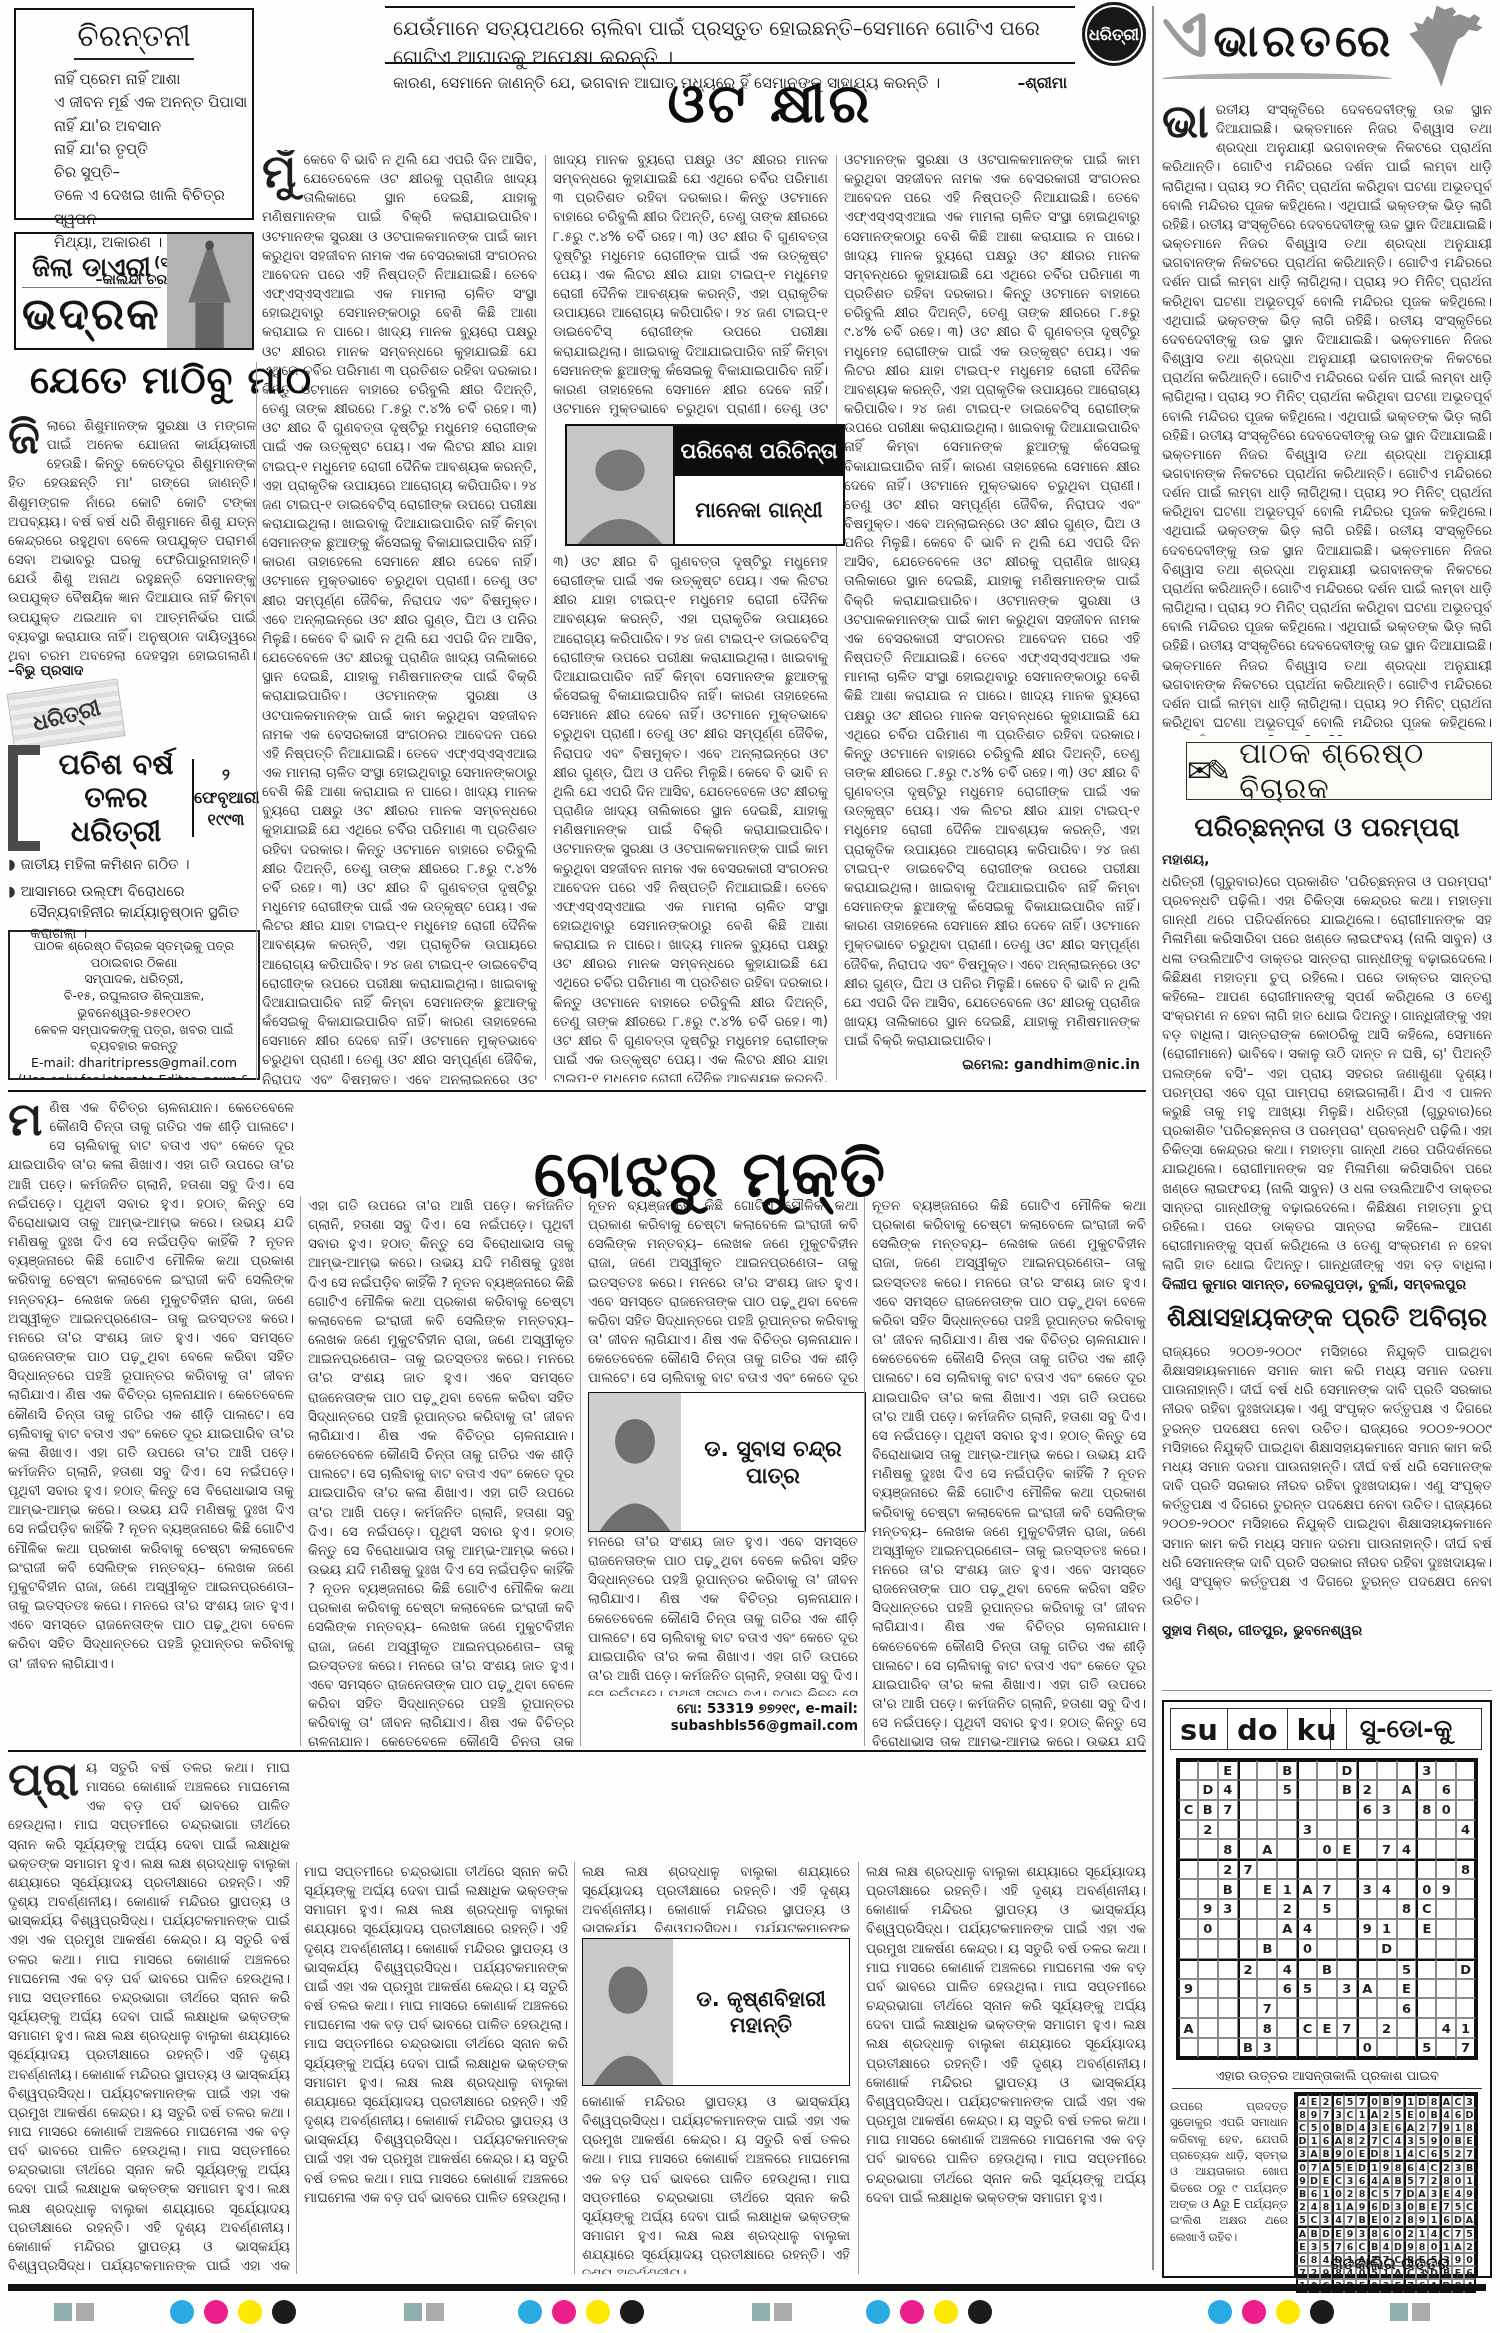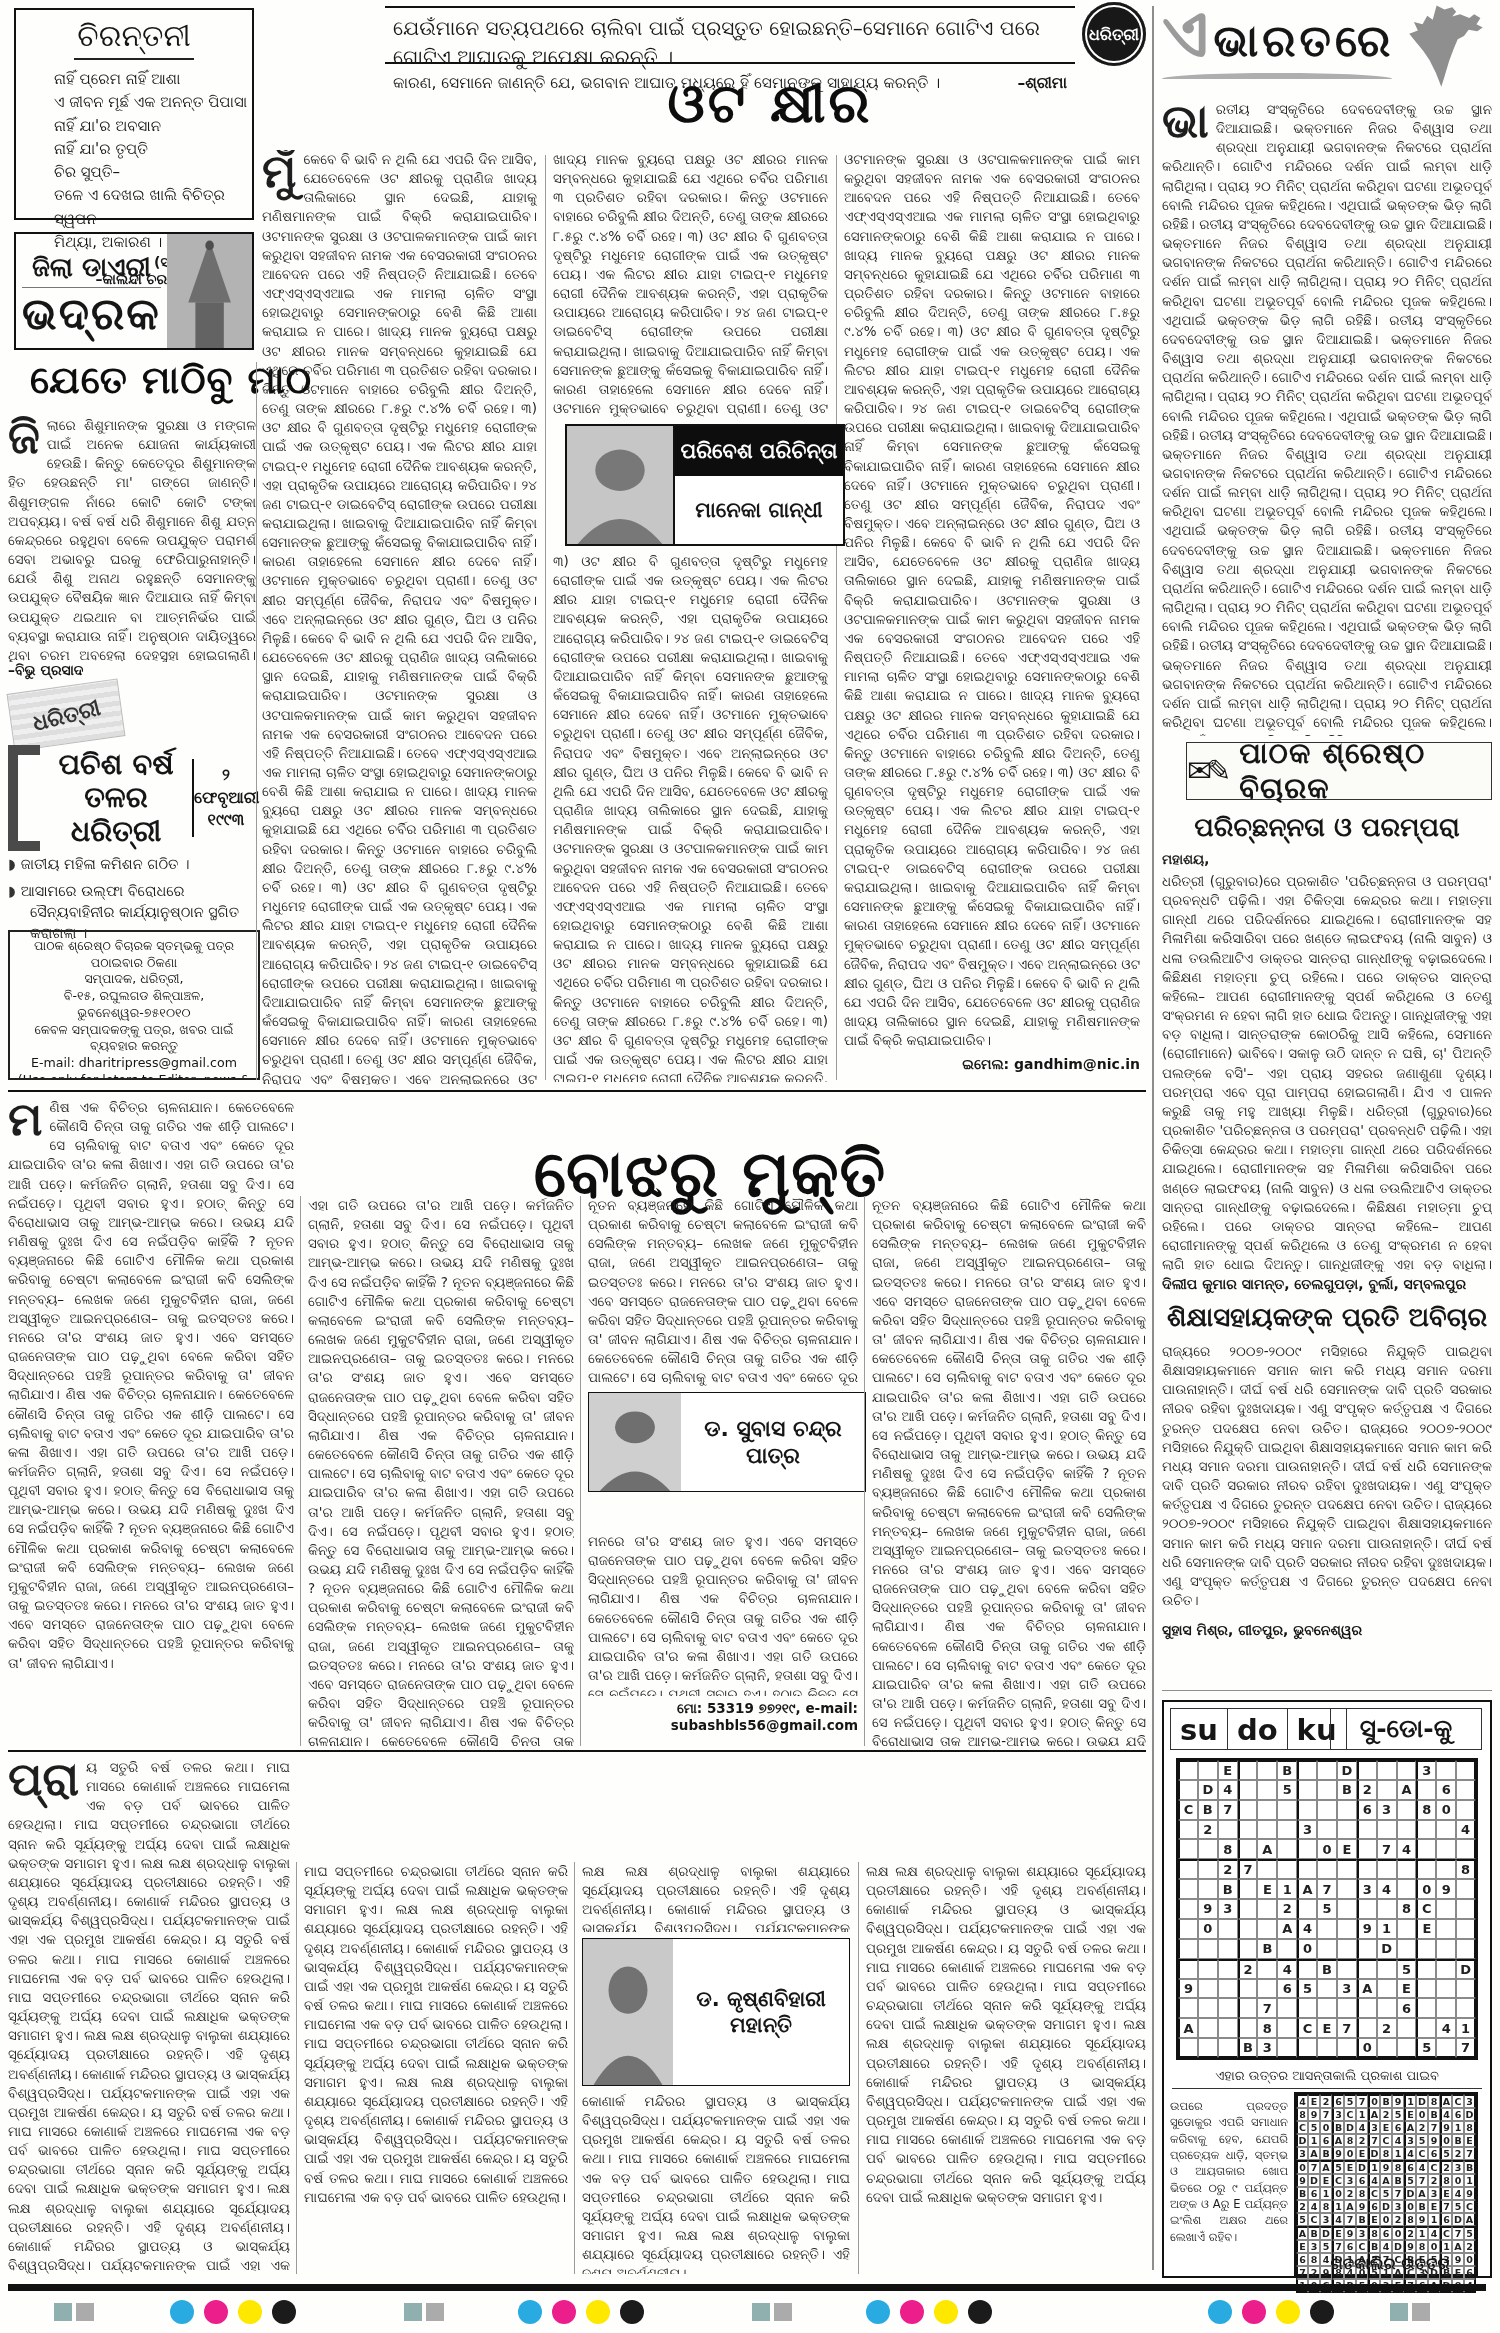--- a/index.html
+++ b/index.html
@@ -34,21 +34,21 @@
   
   .inset{border:2px solid #111;background:#fff;display:flex}
   .inset .black-bar{background:#0d0d0d;color:#fff;font-weight:bold;font-size:21px;display:flex;align-items:center;justify-content:center}
   .author-name{font-weight:bold;font-size:22px;text-align:center;display:flex;align-items:center;justify-content:center;line-height:1.25}
   
   .ebig{font-size:66px;font-weight:bold;color:#9b9b9b;line-height:60px}
   .erest{font-size:44px;font-weight:bold;letter-spacing:4px;line-height:60px}
   .eswoosh{height:6px;background:#aeaeae;border-radius:50%/100% 100% 0 0}
   
   .letters-box{border:1.5px solid #333;display:flex;align-items:center;justify-content:center;gap:8px;background:#fbfbf8}
-  .letters-box .t{font-size:29px;font-weight:bold;letter-spacing:1px}
+  .letters-box .t{font-size:29px;font-weight:normal;letter-spacing:1px}
   .mail-ic{font-size:30px;line-height:30px}
   .letter-title{font-size:26px;font-weight:bold;text-align:center;white-space:nowrap;overflow:hidden}
   
   .sud-wrap{border:2px solid #111;background:#fff}
   .sud-brand{display:flex;align-items:stretch;border:1.5px solid #333}
   .sud-brand span{font-size:29px;font-weight:bold;padding:2px 9px;line-height:38px}
   .sud-brand span + span{border-left:1.5px solid #333}
   .sud-title{border:1.5px solid #333;font-size:25px;font-weight:bold;display:flex;align-items:center;justify-content:center}
   .sgrid{display:grid;border:2px solid #111;background:#fff}
   .sgrid .cell{border:1px solid #8a8a8a;display:flex;align-items:center;justify-content:center;font-weight:bold;color:#222}
@@ -230,21 +230,21 @@
     <span class="dropcap">ମ</span><span>ଣିଷ ଏକ ବିଚିତ୍ର ଚାଳନାଯାନ। କେତେବେଳେ କୌଣସି ଚିନ୍ତା ତାକୁ ଗତିର ଏକ ଶୀଡ଼ି ପାଲଟେ। ସେ ଚାଲିବାକୁ ବାଟ ବତାଏ ଏବଂ କେତେ ଦୂର ଯାଇପାରିବ ତା'ର କଳା ଶିଖାଏ। ଏହା ଗତି ଉପରେ ତା'ର ଆଖି ପଡ଼େ। କର୍ମଜନିତ ଗ୍ଲାନି, ହତାଶା ସବୁ ଦିଏ। ସେ ନଇଁପଡ଼େ। ପୃଥିବୀ ସବାର ହୁଏ। ହଠାତ୍ କିନ୍ତୁ ସେ ବିରୋଧାଭାସ ତାକୁ ଆମ୍ଭ-ଆମ୍ଭ କରେ। ଉଭୟ ଯଦି ମଣିଷକୁ ଦୁଃଖ ଦିଏ ସେ ନଇଁପଡ଼ିବ କାହିଁକି ? ନୂତନ ବ୍ୟଞ୍ଜନାରେ କିଛି ଗୋଟିଏ ମୌଳିକ କଥା ପ୍ରକାଶ କରିବାକୁ ଚେଷ୍ଟା କଲାବେଳେ ଇଂରାଜୀ କବି ସେଲିଙ୍କ ମନ୍ତବ୍ୟ– ଲେଖକ ଜଣେ ମୁକୁଟବିହୀନ ରାଜା, ଜଣେ ଅସ୍ୱୀକୃତ ଆଇନପ୍ରଣେତା– ତାକୁ ଇତସ୍ତତଃ କରେ। ମନରେ ତା'ର ସଂଶୟ ଜାତ ହୁଏ। ଏବେ ସମସ୍ତେ ରାଜନେତାଙ୍କ ପାଠ ପଢ଼ୁଥିବା ବେଳେ କରିବା ସହିତ ସିଦ୍ଧାନ୍ତରେ ପହଞ୍ଚି ରୂପାନ୍ତର କରିବାକୁ ତା' ଜୀବନ ଲାଗିଯାଏ। ଣିଷ ଏକ ବିଚିତ୍ର ଚାଳନାଯାନ। କେତେବେଳେ କୌଣସି ଚିନ୍ତା ତାକୁ ଗତିର ଏକ ଶୀଡ଼ି ପାଲଟେ। ସେ ଚାଲିବାକୁ ବାଟ ବତାଏ ଏବଂ କେତେ ଦୂର ଯାଇପାରିବ ତା'ର କଳା ଶିଖାଏ। ଏହା ଗତି ଉପରେ ତା'ର ଆଖି ପଡ଼େ। କର୍ମଜନିତ ଗ୍ଲାନି, ହତାଶା ସବୁ ଦିଏ। ସେ ନଇଁପଡ଼େ। ପୃଥିବୀ ସବାର ହୁଏ। ହଠାତ୍ କିନ୍ତୁ ସେ ବିରୋଧାଭାସ ତାକୁ ଆମ୍ଭ-ଆମ୍ଭ କରେ। ଉଭୟ ଯଦି ମଣିଷକୁ ଦୁଃଖ ଦିଏ ସେ ନଇଁପଡ଼ିବ କାହିଁକି ? ନୂତନ ବ୍ୟଞ୍ଜନାରେ କିଛି ଗୋଟିଏ ମୌଳିକ କଥା ପ୍ରକାଶ କରିବାକୁ ଚେଷ୍ଟା କଲାବେଳେ ଇଂରାଜୀ କବି ସେଲିଙ୍କ ମନ୍ତବ୍ୟ– ଲେଖକ ଜଣେ ମୁକୁଟବିହୀନ ରାଜା, ଜଣେ ଅସ୍ୱୀକୃତ ଆଇନପ୍ରଣେତା– ତାକୁ ଇତସ୍ତତଃ କରେ। ମନରେ ତା'ର ସଂଶୟ ଜାତ ହୁଏ। ଏବେ ସମସ୍ତେ ରାଜନେତାଙ୍କ ପାଠ ପଢ଼ୁଥିବା ବେଳେ କରିବା ସହିତ ସିଦ୍ଧାନ୍ତରେ ପହଞ୍ଚି ରୂପାନ୍ତର କରିବାକୁ ତା' ଜୀବନ ଲାଗିଯାଏ।</span>
   </div>
   <div class="abs hair-v" style="left:300px;top:1196px;height:550px"></div>
   <div class="abs body-text" style="left:308px;top:1196px;width:266px;height:550px">
     <span>ଏହା ଗତି ଉପରେ ତା'ର ଆଖି ପଡ଼େ। କର୍ମଜନିତ ଗ୍ଲାନି, ହତାଶା ସବୁ ଦିଏ। ସେ ନଇଁପଡ଼େ। ପୃଥିବୀ ସବାର ହୁଏ। ହଠାତ୍ କିନ୍ତୁ ସେ ବିରୋଧାଭାସ ତାକୁ ଆମ୍ଭ-ଆମ୍ଭ କରେ। ଉଭୟ ଯଦି ମଣିଷକୁ ଦୁଃଖ ଦିଏ ସେ ନଇଁପଡ଼ିବ କାହିଁକି ? ନୂତନ ବ୍ୟଞ୍ଜନାରେ କିଛି ଗୋଟିଏ ମୌଳିକ କଥା ପ୍ରକାଶ କରିବାକୁ ଚେଷ୍ଟା କଲାବେଳେ ଇଂରାଜୀ କବି ସେଲିଙ୍କ ମନ୍ତବ୍ୟ– ଲେଖକ ଜଣେ ମୁକୁଟବିହୀନ ରାଜା, ଜଣେ ଅସ୍ୱୀକୃତ ଆଇନପ୍ରଣେତା– ତାକୁ ଇତସ୍ତତଃ କରେ। ମନରେ ତା'ର ସଂଶୟ ଜାତ ହୁଏ। ଏବେ ସମସ୍ତେ ରାଜନେତାଙ୍କ ପାଠ ପଢ଼ୁଥିବା ବେଳେ କରିବା ସହିତ ସିଦ୍ଧାନ୍ତରେ ପହଞ୍ଚି ରୂପାନ୍ତର କରିବାକୁ ତା' ଜୀବନ ଲାଗିଯାଏ। ଣିଷ ଏକ ବିଚିତ୍ର ଚାଳନାଯାନ। କେତେବେଳେ କୌଣସି ଚିନ୍ତା ତାକୁ ଗତିର ଏକ ଶୀଡ଼ି ପାଲଟେ। ସେ ଚାଲିବାକୁ ବାଟ ବତାଏ ଏବଂ କେତେ ଦୂର ଯାଇପାରିବ ତା'ର କଳା ଶିଖାଏ। ଏହା ଗତି ଉପରେ ତା'ର ଆଖି ପଡ଼େ। କର୍ମଜନିତ ଗ୍ଲାନି, ହତାଶା ସବୁ ଦିଏ। ସେ ନଇଁପଡ଼େ। ପୃଥିବୀ ସବାର ହୁଏ। ହଠାତ୍ କିନ୍ତୁ ସେ ବିରୋଧାଭାସ ତାକୁ ଆମ୍ଭ-ଆମ୍ଭ କରେ। ଉଭୟ ଯଦି ମଣିଷକୁ ଦୁଃଖ ଦିଏ ସେ ନଇଁପଡ଼ିବ କାହିଁକି ? ନୂତନ ବ୍ୟଞ୍ଜନାରେ କିଛି ଗୋଟିଏ ମୌଳିକ କଥା ପ୍ରକାଶ କରିବାକୁ ଚେଷ୍ଟା କଲାବେଳେ ଇଂରାଜୀ କବି ସେଲିଙ୍କ ମନ୍ତବ୍ୟ– ଲେଖକ ଜଣେ ମୁକୁଟବିହୀନ ରାଜା, ଜଣେ ଅସ୍ୱୀକୃତ ଆଇନପ୍ରଣେତା– ତାକୁ ଇତସ୍ତତଃ କରେ। ମନରେ ତା'ର ସଂଶୟ ଜାତ ହୁଏ। ଏବେ ସମସ୍ତେ ରାଜନେତାଙ୍କ ପାଠ ପଢ଼ୁଥିବା ବେଳେ କରିବା ସହିତ ସିଦ୍ଧାନ୍ତରେ ପହଞ୍ଚି ରୂପାନ୍ତର କରିବାକୁ ତା' ଜୀବନ ଲାଗିଯାଏ। ଣିଷ ଏକ ବିଚିତ୍ର ଚାଳନାଯାନ। କେତେବେଳେ କୌଣସି ଚିନ୍ତା ତାକୁ ଗତିର ଏକ ଶୀଡ଼ି ପାଲଟେ। ସେ ଚାଲିବାକୁ ବାଟ ବତାଏ ଏବଂ କେତେ ଦୂର ଯାଇପାରିବ ତା'ର କଳା ଶିଖାଏ।</span>
   </div>
   <div class="abs hair-v" style="left:580px;top:1196px;height:550px"></div>
   <div class="abs body-text" style="left:588px;top:1196px;width:270px;height:190px">
     <span>ନୂତନ ବ୍ୟଞ୍ଜନାରେ କିଛି ଗୋଟିଏ ମୌଳିକ କଥା ପ୍ରକାଶ କରିବାକୁ ଚେଷ୍ଟା କଲାବେଳେ ଇଂରାଜୀ କବି ସେଲିଙ୍କ ମନ୍ତବ୍ୟ– ଲେଖକ ଜଣେ ମୁକୁଟବିହୀନ ରାଜା, ଜଣେ ଅସ୍ୱୀକୃତ ଆଇନପ୍ରଣେତା– ତାକୁ ଇତସ୍ତତଃ କରେ। ମନରେ ତା'ର ସଂଶୟ ଜାତ ହୁଏ। ଏବେ ସମସ୍ତେ ରାଜନେତାଙ୍କ ପାଠ ପଢ଼ୁଥିବା ବେଳେ କରିବା ସହିତ ସିଦ୍ଧାନ୍ତରେ ପହଞ୍ଚି ରୂପାନ୍ତର କରିବାକୁ ତା' ଜୀବନ ଲାଗିଯାଏ। ଣିଷ ଏକ ବିଚିତ୍ର ଚାଳନାଯାନ। କେତେବେଳେ କୌଣସି ଚିନ୍ତା ତାକୁ ଗତିର ଏକ ଶୀଡ଼ି ପାଲଟେ। ସେ ଚାଲିବାକୁ ବାଟ ବତାଏ ଏବଂ କେତେ ଦୂର ଯାଇପାରିବ ତା'ର କଳା ଶିଖାଏ। ଏହା ଗତି ଉପରେ ତା'ର ଆଖି ପଡ଼େ। କର୍ମଜନିତ ଗ୍ଲାନି, ହତାଶା ସବୁ ଦିଏ। ସେ ନଇଁପଡ଼େ। ପୃଥିବୀ ସବାର ହୁଏ। ହଠାତ୍ କିନ୍ତୁ ସେ ବିରୋଧାଭାସ ତାକୁ ଆମ୍ଭ-ଆମ୍ଭ କରେ। ଉଭୟ ଯଦି ମଣିଷକୁ ଦୁଃଖ ଦିଏ ସେ ନଇଁପଡ଼ିବ କାହିଁକି ?</span>
   </div>
-  <div class="abs inset" style="left:588px;top:1392px;width:278px;height:100px;border-width:1.5px">
+  <div class="abs inset" style="left:588px;top:1392px;width:278px;height:140px;border-width:1.5px">
     <div class="photo" style="width:92px">
       <svg viewBox="0 0 60 80" preserveAspectRatio="none">
           <rect width="60" height="80" fill="#cfcfcf"></rect>
           <circle cx="30" cy="28" r="13" fill="#6f6f6f"></circle>
           <path d="M7 80 Q30 48 53 80 Z" fill="#6f6f6f"></path>
         </svg>
     </div>
     <div class="author-name" style="flex:1">ଡ. ସୁବାସ ଚନ୍ଦ୍ର ପାତ୍ର</div>
   </div>
   <div class="abs body-text" style="left:588px;top:1532px;width:270px;height:164px">

